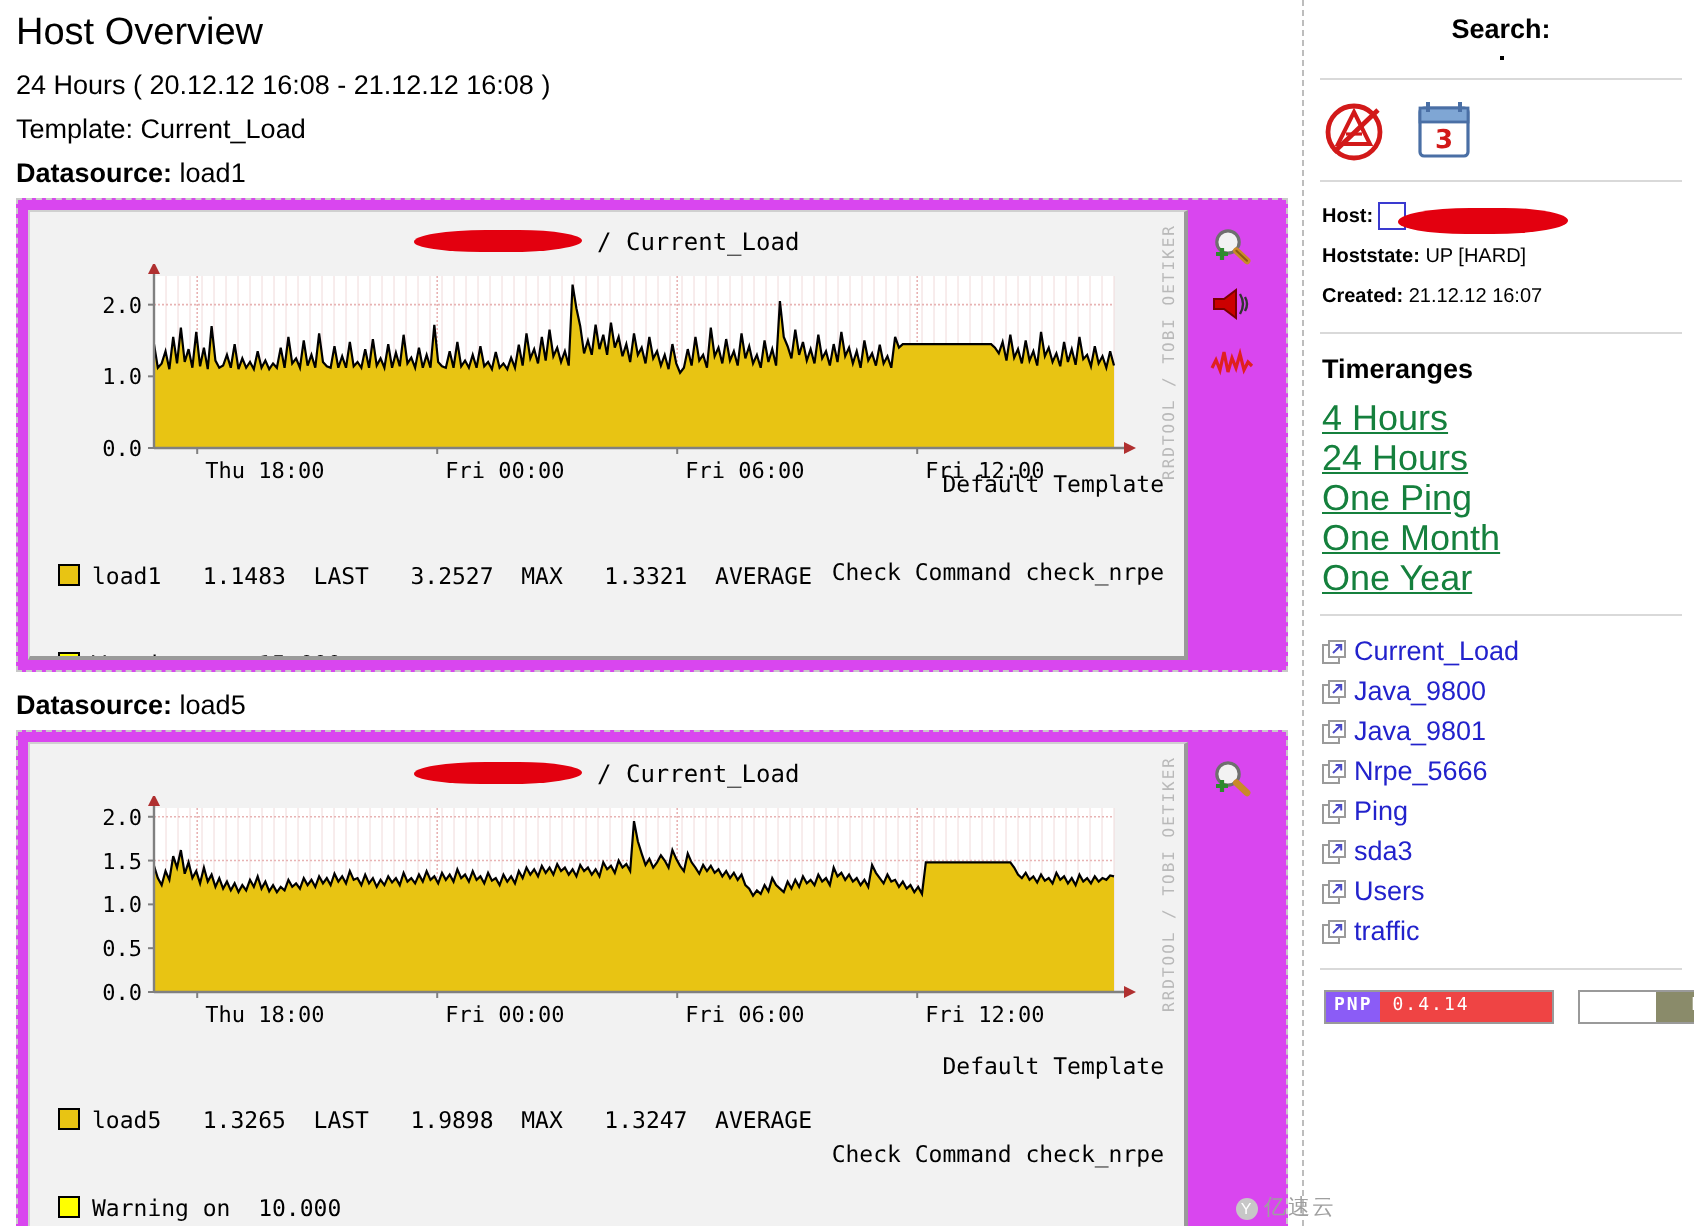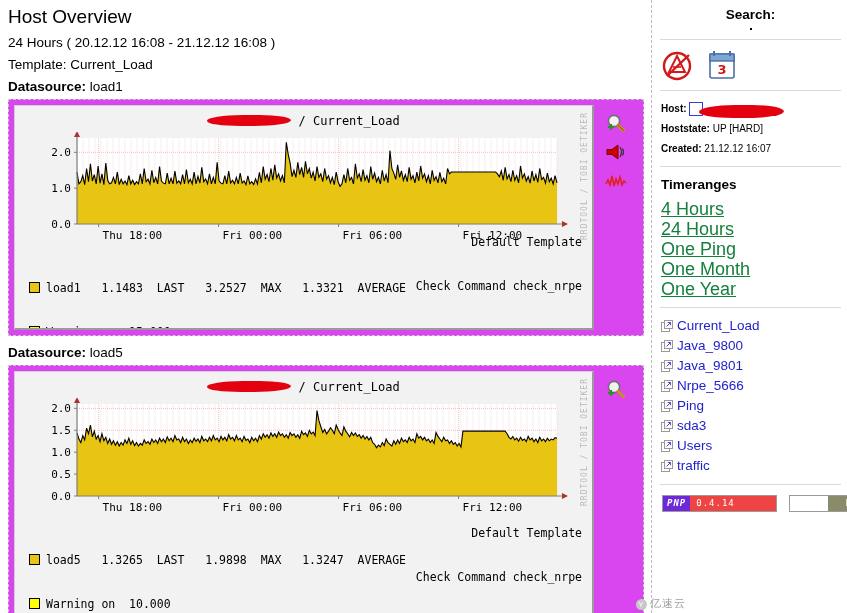--- a/index.html
+++ b/index.html
@@ -132,28 +132,28 @@
   .svc.visited .lk{color:#9a9a9a;text-decoration:underline;}
   .extic{width:12px;height:12px;flex:0 0 12px;display:block;}
   .badges{display:flex;gap:12px;margin:10px 0 0 2px;}
   .badge{
     display:flex;height:15px;border:1px solid #9a9a9a;
     font-family:"DejaVu Sans Mono","Liberation Mono",monospace;
     font-size:9px;line-height:15px;align-items:center;
   }
   .badge .a{padding:0 4px;color:#fff;font-weight:bold;letter-spacing:1px;}
   .badge .b{padding:0 6px;color:#ffffff;letter-spacing:1px;}
-  .pnp .a{background:#6d28d9;font-style:italic;}
+  .pnp .a{background:#8b5cf6;}
   .pnp .b{background:#ef4444;width:74px;}
   .rrdt .a{background:#e7e7e7;width:30px;}
   .rrdt .b{background:#8a8b6a;width:68px;text-align:center;}
 
   
   .ysd{
-    position:absolute;right:3px;bottom:2px;
+    position:absolute;right:21px;bottom:2px;
     font-size:11px;color:#9f9f9f;letter-spacing:1px;margin-top:40px;
   }
   .ysd .dot{
     display:inline-block;width:11px;height:11px;border-radius:50%;
     background:#c7c7c7;color:#fff;font-size:8px;line-height:11px;
     text-align:center;margin-right:3px;vertical-align:middle;
   }
 </style>
 </head>
 <body>

